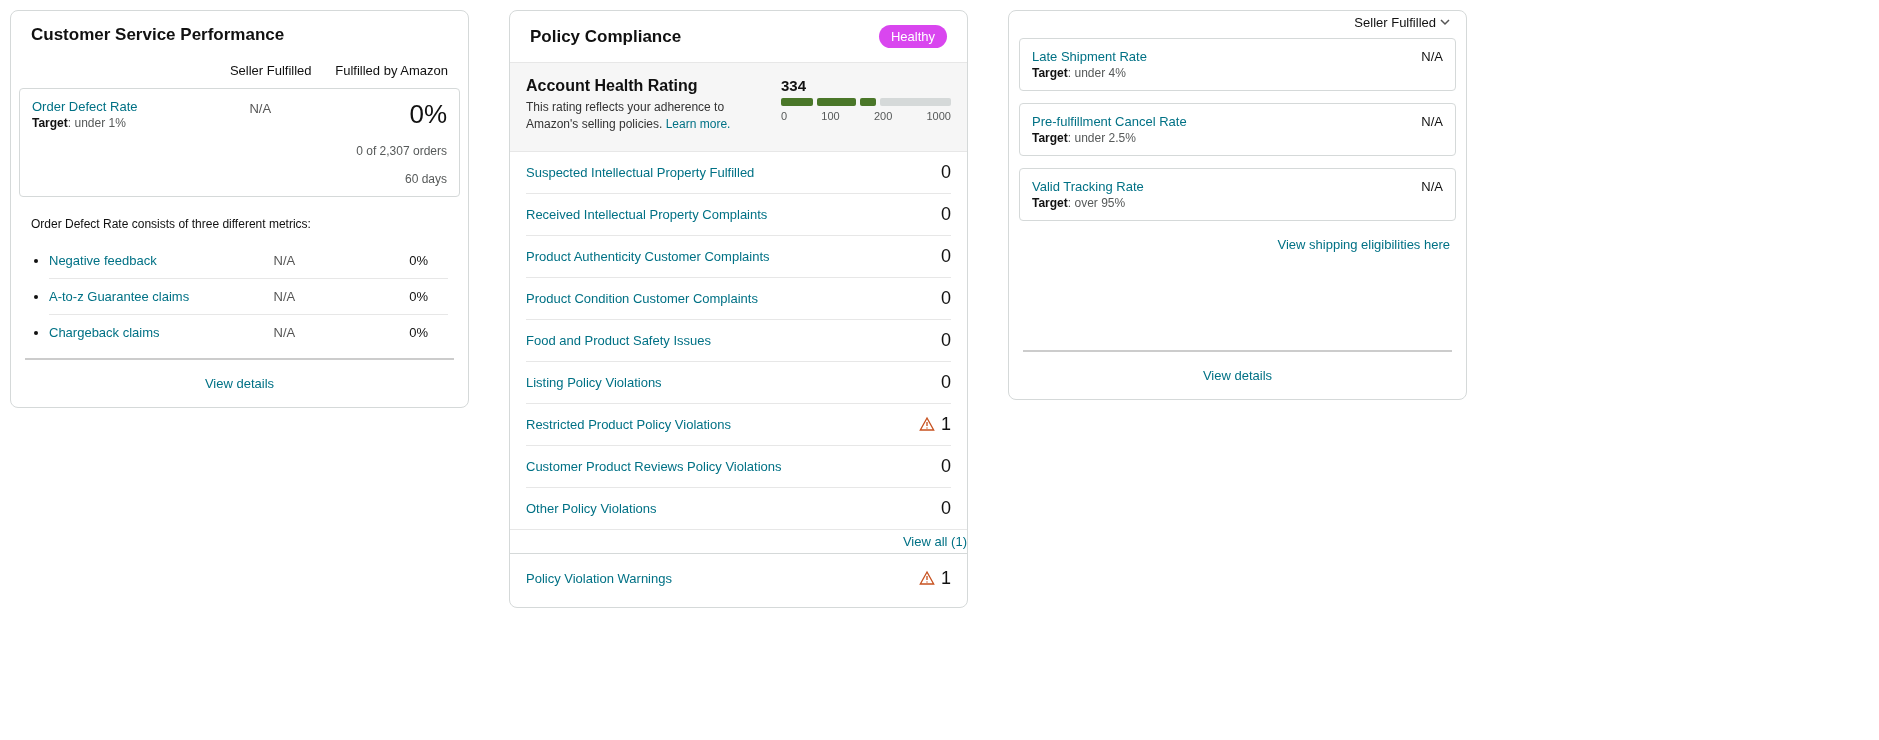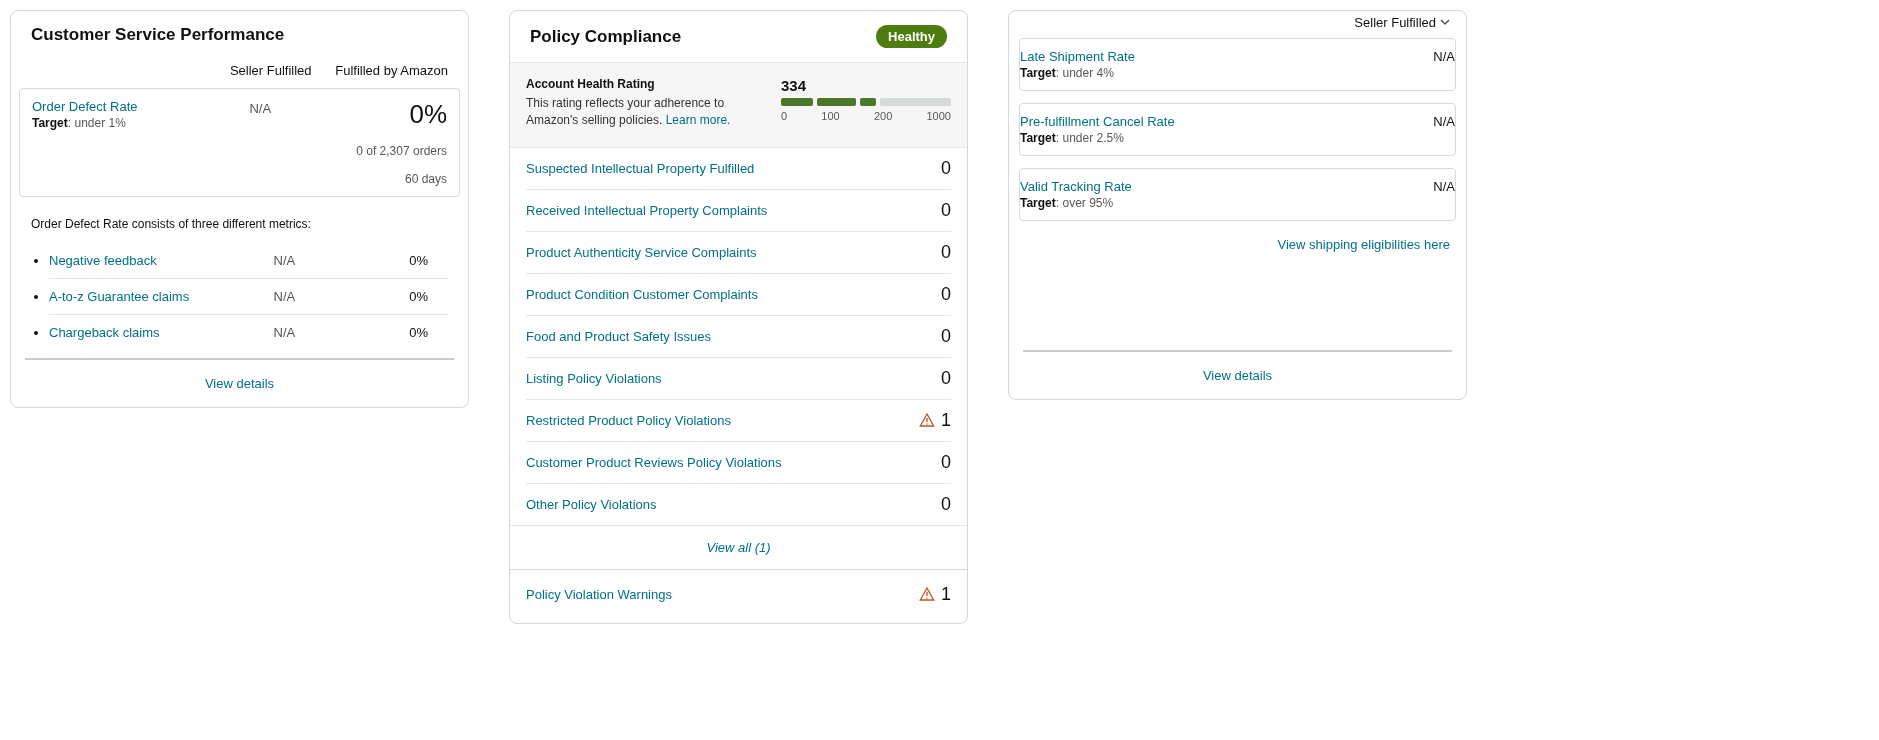--- a/index.html
+++ b/index.html
@@ -26,26 +26,26 @@
     display: flex;
     align-items: center;
     justify-content: space-between;
   }
   .panel-title {
     font-size: 17px;
     font-weight: 700;
     color: #111;
   }
   .badge-healthy {
-    background: #4d7c0f;
+    background: #d946ef;
     color: #fff;
     border-radius: 14px;
     padding: 4px 12px;
     font-size: 13px;
-    font-weight: 700;
+    font-weight: 400;
   }
   .cols-header {
     display: flex;
     padding: 4px 20px 10px 20px;
     font-size: 13px;
     color: #111;
   }
   .cols-header .c1 { flex: 0 0 45%; }
   .cols-header .c2 { flex: 0 0 25%; text-align: center; }
   .cols-header .c3 { flex: 0 0 30%; text-align: right; }
@@ -110,21 +110,21 @@
   
   .ahr-box {
     background: #f6f6f6;
     border-top: 1px solid #e7e7e7;
     border-bottom: 1px solid #e7e7e7;
     padding: 14px 16px 18px 16px;
     display: flex;
     gap: 24px;
   }
   .ahr-left { flex: 1; }
-  .ahr-title { font-size: 12px; font-weight: 700; margin-bottom: 4px; }
+  .ahr-title { font-size: 16px; font-weight: 700; margin-bottom: 4px; }
   .ahr-desc { font-size: 12px; color: #333; line-height: 1.4; }
   .ahr-right { width: 170px; }
   .ahr-score { font-size: 15px; font-weight: 700; margin-bottom: 4px; }
   .ahr-bar {
     display: flex; gap: 4px; height: 8px; margin-bottom: 4px;
   }
   .ahr-seg { border-radius: 2px; }
   .seg-green { background: #4a7729; }
   .seg-grey  { background: #d5d9d9; }
   .ahr-ticks { display:flex; justify-content: space-between; font-size: 11px; color: #565959; width:100%;}
@@ -133,24 +133,23 @@
     display: flex;
     justify-content: space-between;
     align-items: center;
     padding: 10px 0;
     border-bottom: 1px solid #e7e7e7;
   }
   .comp-row:last-child { border-bottom: none; }
   .comp-count { font-size: 18px; color: #111; display:flex; align-items:center; gap:6px;}
   .warn-icon svg { width: 16px; height: 16px; display:block; }
   .view-all-bar {
-    text-align: center;
-    padding: 14px 0;
+    text-align: right;
+    padding: 4px 0;
     border-top: 1px solid #e7e7e7;
-    font-style: italic;
   }
   .policy-warn-row {
     border-top: 1px solid #d5d9d9;
     padding: 14px 16px 18px 16px;
     display:flex;
     justify-content: space-between;
     align-items:center;
     text-align:right;
   }
   
@@ -162,21 +161,21 @@
     display:flex;
     justify-content:flex-end;
     align-items:center;
     gap:4px;
   }
   .chev { display:inline-block; }
   .ship-metric {
     border: 1px solid #d5d9d9;
     border-radius: 4px;
     margin: 0 10px 12px 10px;
-    padding: 10px 0;
+    padding: 10px 12px;
     display: flex;
     justify-content: space-between;
   }
   .elig-link {
     text-align: right;
     padding: 4px 16px 8px 16px;
   }
 </style>
 </head>
 <body>
@@ -276,21 +275,21 @@
             <span>0</span>
           </span>
         </div>
         <div class="comp-row">
           <a class="link">Received Intellectual Property Complaints</a>
           <span class="comp-count">
             <span>0</span>
           </span>
         </div>
         <div class="comp-row">
-          <a class="link">Product Authenticity Service Complaints</a>
+          <a class="link">Product Authenticity Customer Complaints</a>
           <span class="comp-count">
             <span>0</span>
           </span>
         </div>
         <div class="comp-row">
           <a class="link">Product Condition Customer Complaints</a>
           <span class="comp-count">
             <span>0</span>
           </span>
         </div>

